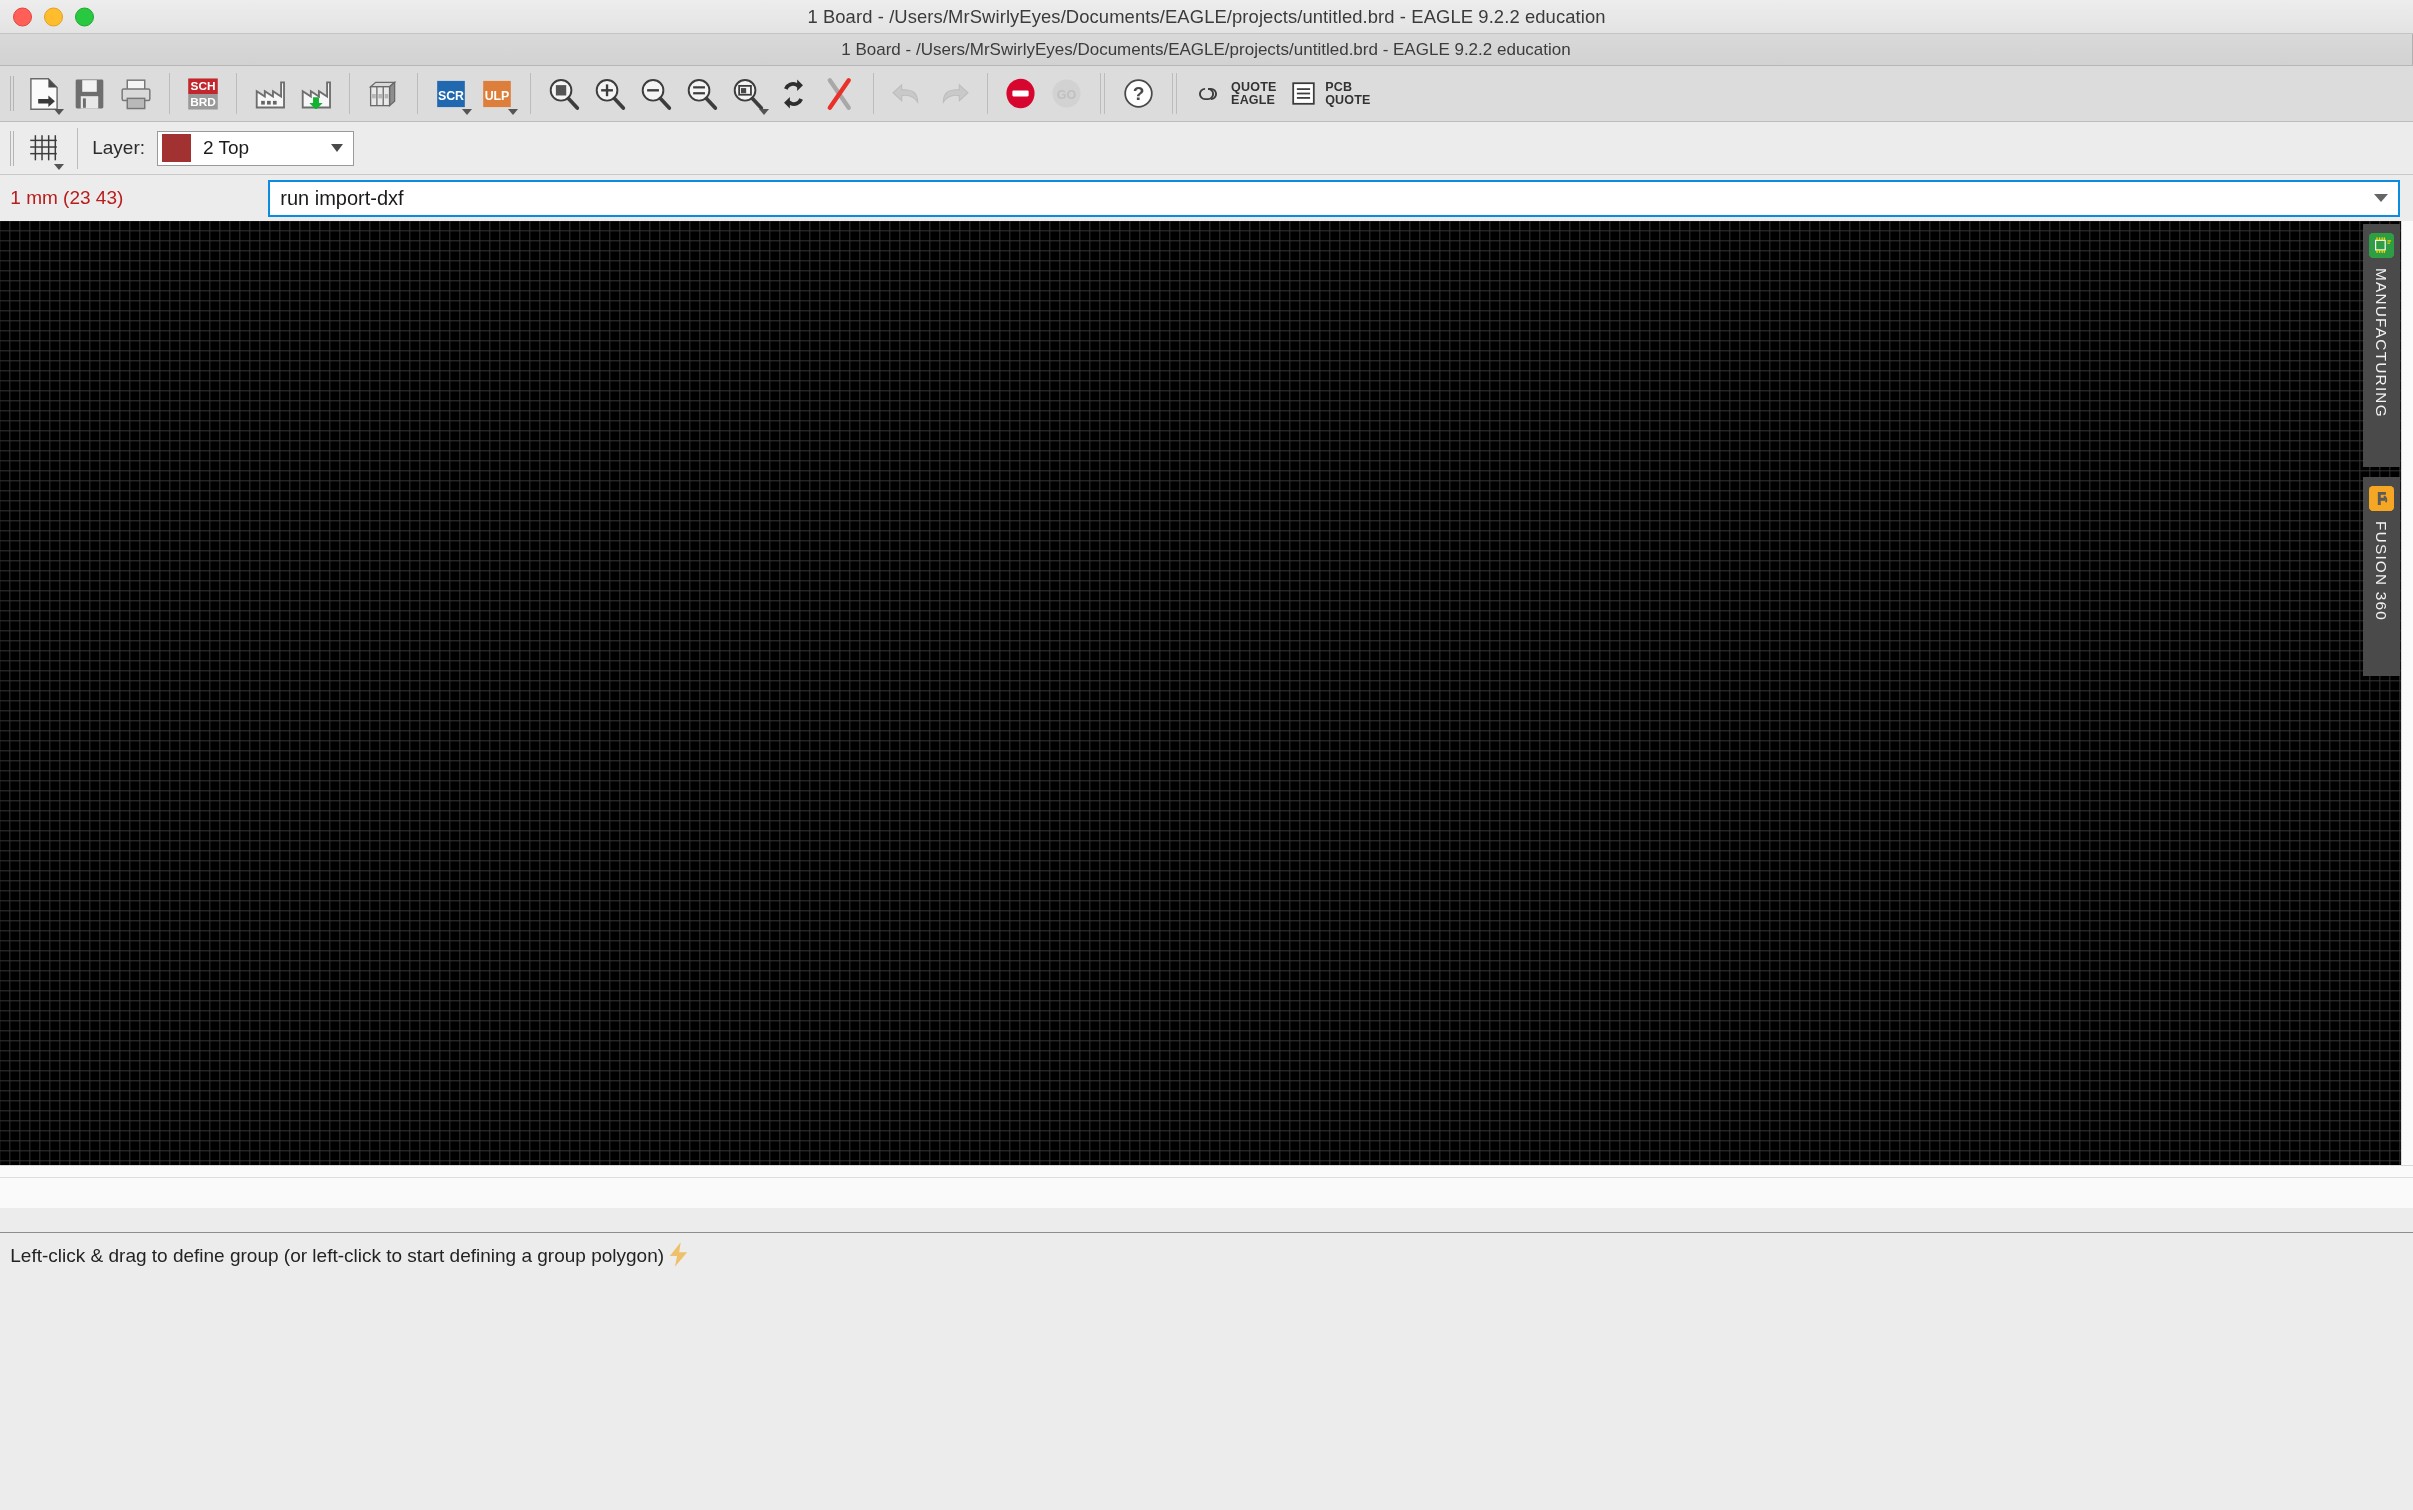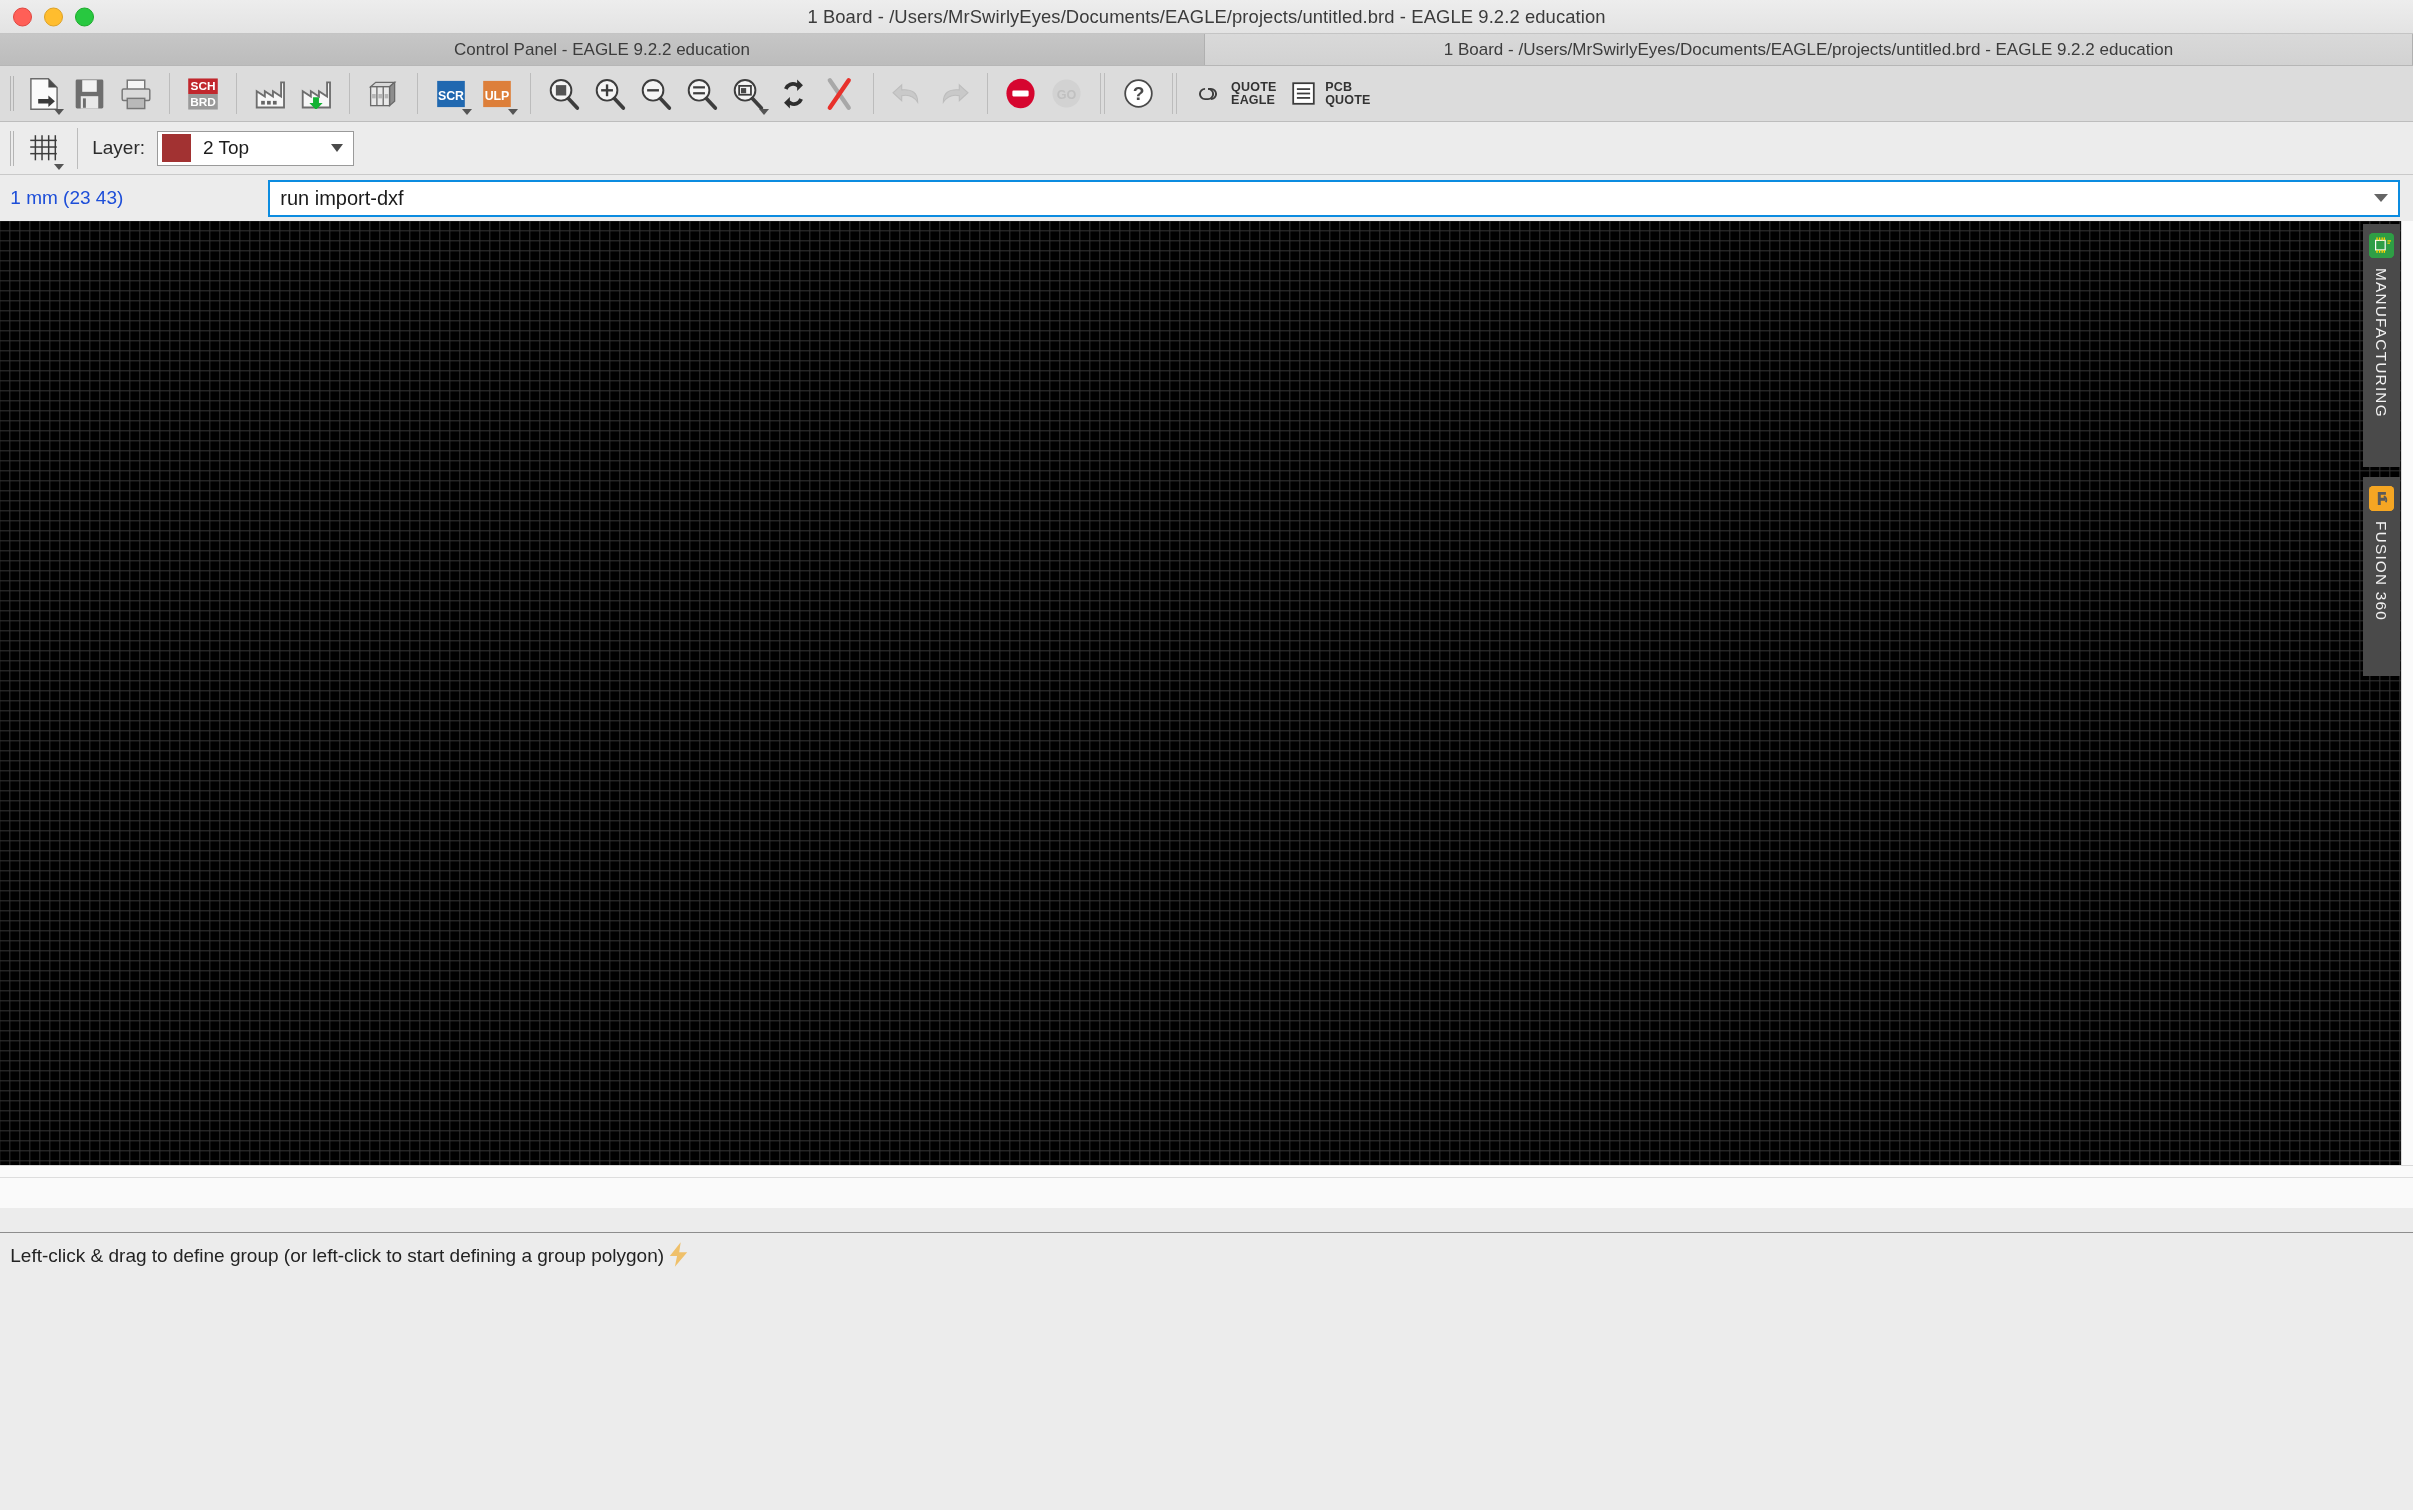--- a/index.html
+++ b/index.html
@@ -77,21 +77,21 @@
   }
   .layer-swatch { width:29px; height:28px; flex:0 0 29px; }
   .layer-name { font-size:19px; color:#1c1c1c; margin-left:11.8px; }
   .layer-arrow {
     position:absolute; right:10.3px; width:0;height:0;
     border-left:6.6px solid transparent; border-right:6.6px solid transparent; border-top:8px solid #4a4a4a;
   }
 
   
   .cmdbar { height:46px; flex:0 0 46px; display:flex; align-items:center; background:#ececec; }
-  .coord { width:221px; flex:0 0 221px; font-size:19px; color:#1d4ed8; padding-left:10.3px; }
+  .coord { width:221px; flex:0 0 221px; font-size:19px; color:#b91c1c; padding-left:10.3px; }
   .cmdwrap { flex:1; height:37px; margin-right:13.2px; position:relative;padding-left:47px; }
   .cmdinput {
     width:100%; height:100%; background:#fff; border:2.2px solid #0c8ce0;
     display:flex; align-items:center; padding-left:10.3px;
     font-size:20px; color:#1a1a1a;
   }
   .cmd-arrow {
     position:absolute; right:11.8px; top:50%; transform:translateY(-50%);
     width:0;height:0; border-left:7.4px solid transparent; border-right:7.4px solid transparent;
     border-top:8.8px solid #656565;
@@ -148,23 +148,20 @@
   <div class="titlebar">
     <div class="traffic">
       <span class="tl red"></span>
       <span class="tl amber"></span>
       <span class="tl green"></span>
     </div>
     <div class="titlebar-text">1 Board - /Users/MrSwirlyEyes/Documents/EAGLE/projects/untitled.brd - EAGLE 9.2.2 education</div>
   </div>
 
   <div class="tabbar">
-    <div class="tab inactive">
-      <span>Control Panel - EAGLE 9.2.2 education</span>
-    </div>
     <div class="tab active">
       <span>1 Board - /Users/MrSwirlyEyes/Documents/EAGLE/projects/untitled.brd - EAGLE 9.2.2 education</span>
     </div>
   </div>
 
   <div class="toolbar">
     <div class="grip"></div>
 
     <div class="tbtn">
       <svg width="32" height="34" viewBox="0 0 44 46">

